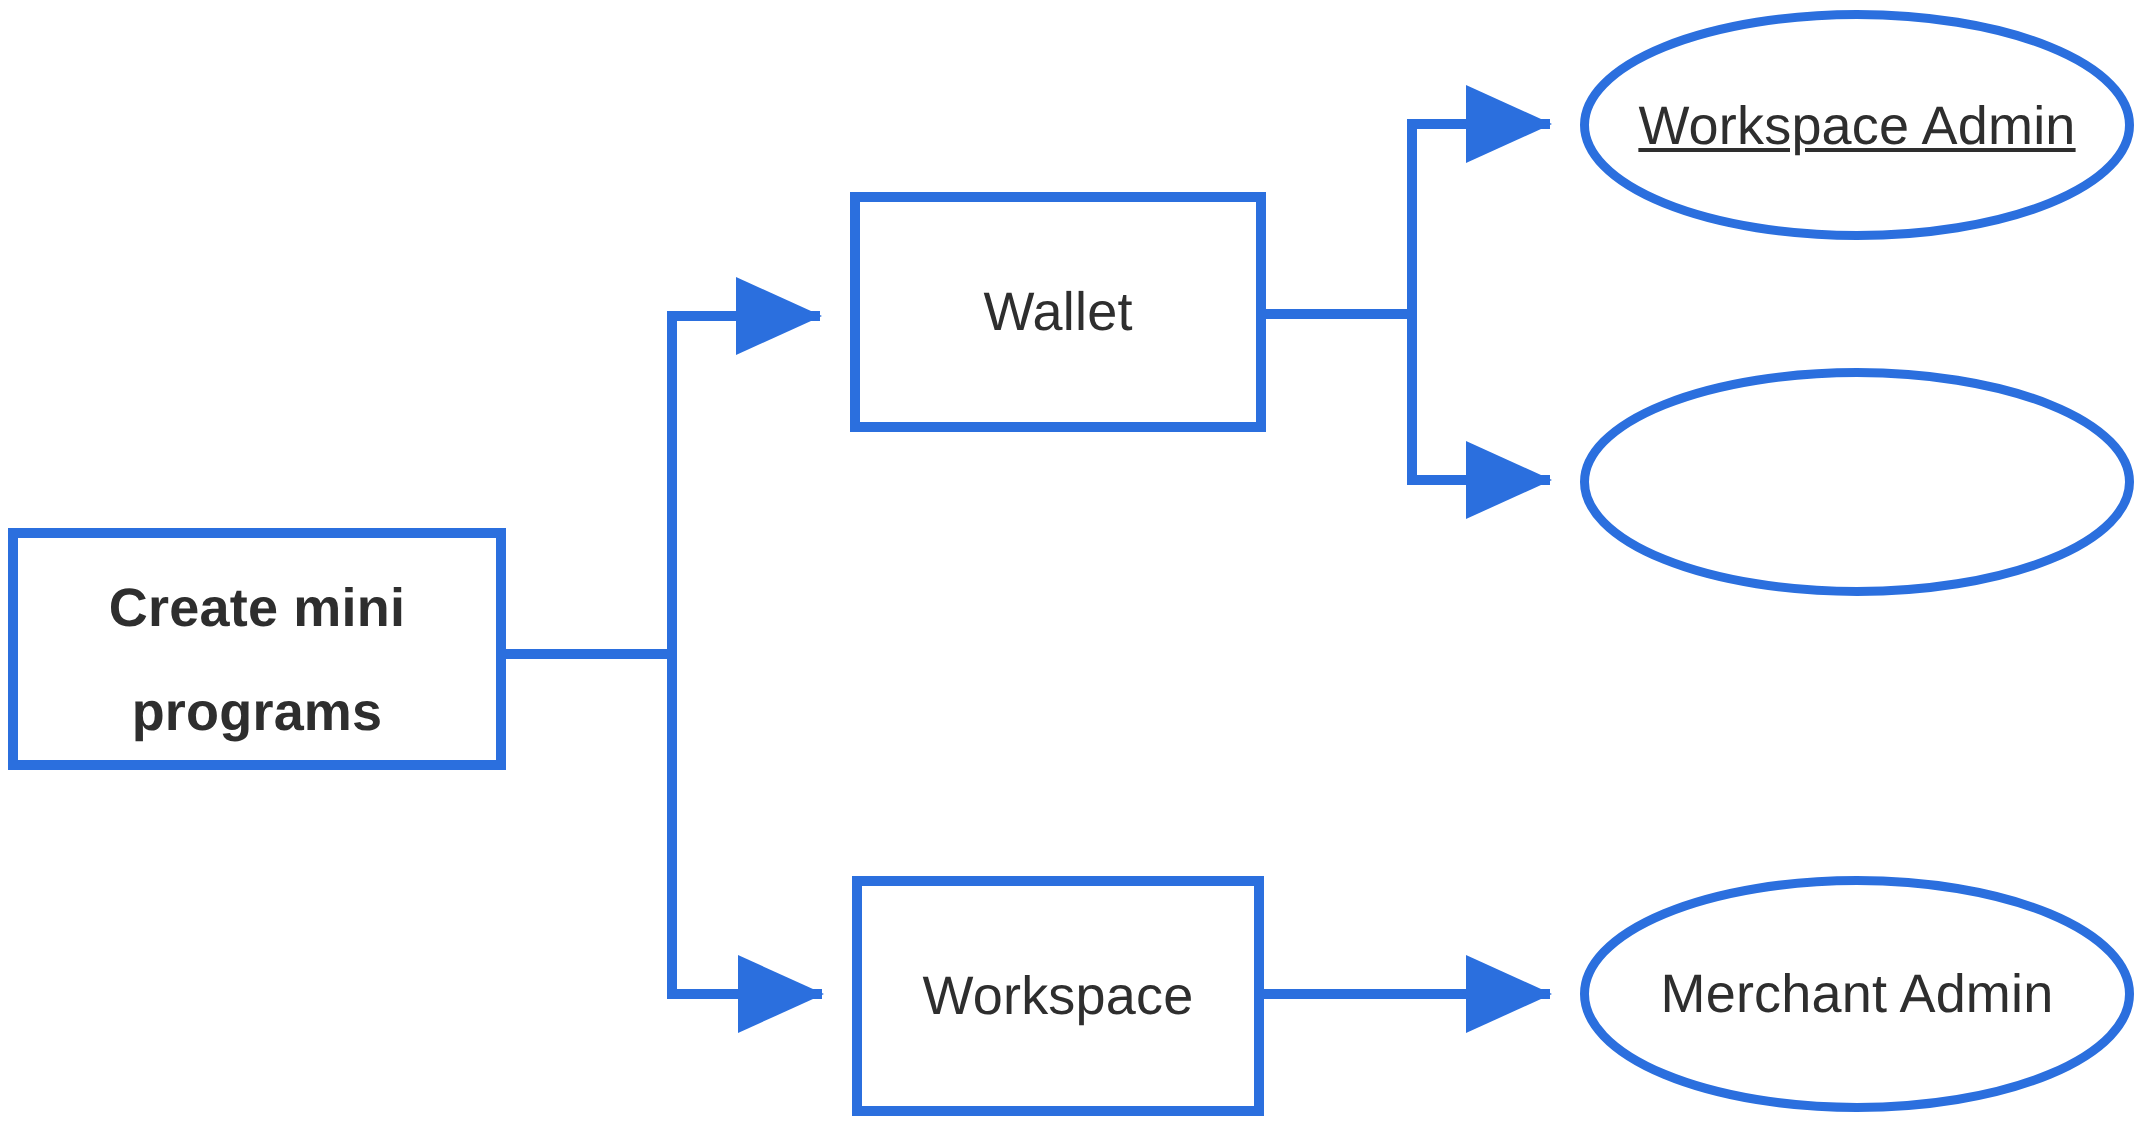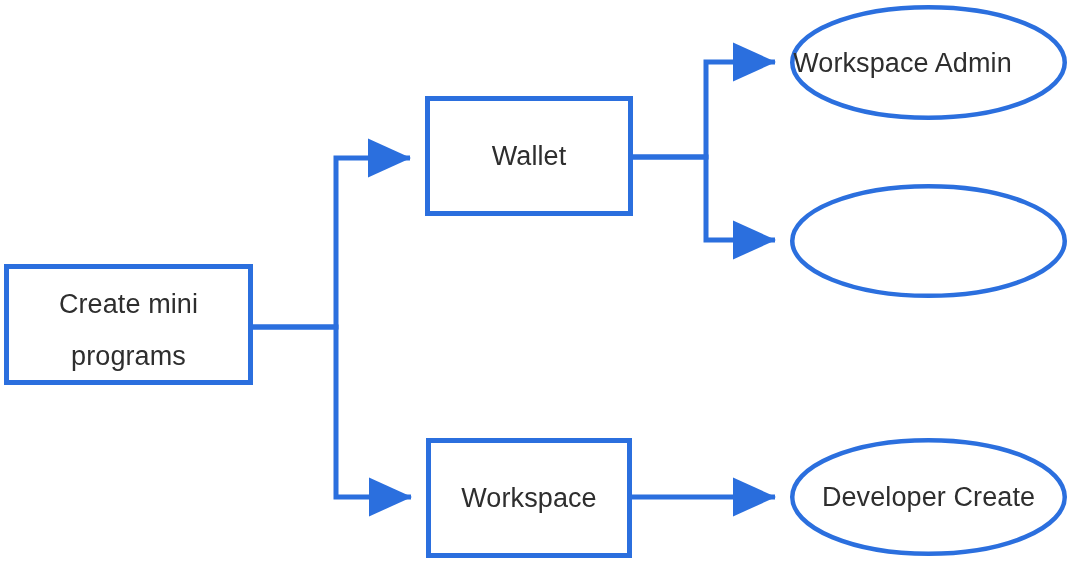--- a/index.html
+++ b/index.html
@@ -65,20 +65,20 @@
     <g id="nodes-group">
       <rect fill="#FFFFFF" stroke="#2B6FDE" stroke-width="5" x="6.5" y="266.5" width="244" height="116"></rect>
       <rect fill="#FFFFFF" stroke="#2B6FDE" stroke-width="5" x="427.5" y="98.5" width="203" height="115"></rect>
       <rect fill="#FFFFFF" stroke="#2B6FDE" stroke-width="5" x="428.5" y="440.5" width="201" height="115"></rect>
       <ellipse fill="#FFFFFF" stroke="#2B6FDE" stroke-width="4.5" cx="928.5" cy="62.5" rx="136.25" ry="55.25"></ellipse>
       <ellipse fill="#FFFFFF" stroke="#2B6FDE" stroke-width="4.5" cx="928.5" cy="241" rx="136.25" ry="54.75"></ellipse>
       <ellipse fill="#FFFFFF" stroke="#2B6FDE" stroke-width="4.5" cx="928.5" cy="497" rx="136.25" ry="56.75"></ellipse>
     </g>
   </svg>
 
-  <div class="node-label two-line" style="left: 4px; top: 264px; width: 249px; height: 132px;">Create mini
+  <div class="node-label two-line" style="left: 4px; top: 264px; width: 249px; height: 132px; font-weight: bold;">Create mini
 programs</div>
   <div class="node-label" style="left: 425px; top: 96px; width: 208px; height: 120px;">Wallet</div>
   <div class="node-label" style="left: 426px; top: 438px; width: 206px; height: 120px;">Workspace</div>
-  <div class="node-label" style="left: 764px; top: 5px; width: 277px; height: 115px;">Workspace Admin</div>
-  <div class="node-label" style="left: 790px; top: 438px; width: 277px; height: 118px;">Developer Create</div>
+  <div class="node-label" style="left: 790px; top: 5px; width: 277px; height: 115px; text-decoration: underline;">Workspace Admin</div>
+  <div class="node-label" style="left: 790px; top: 438px; width: 277px; height: 118px;">Merchant Admin</div>
 
 </div>
 
 </body></html>

